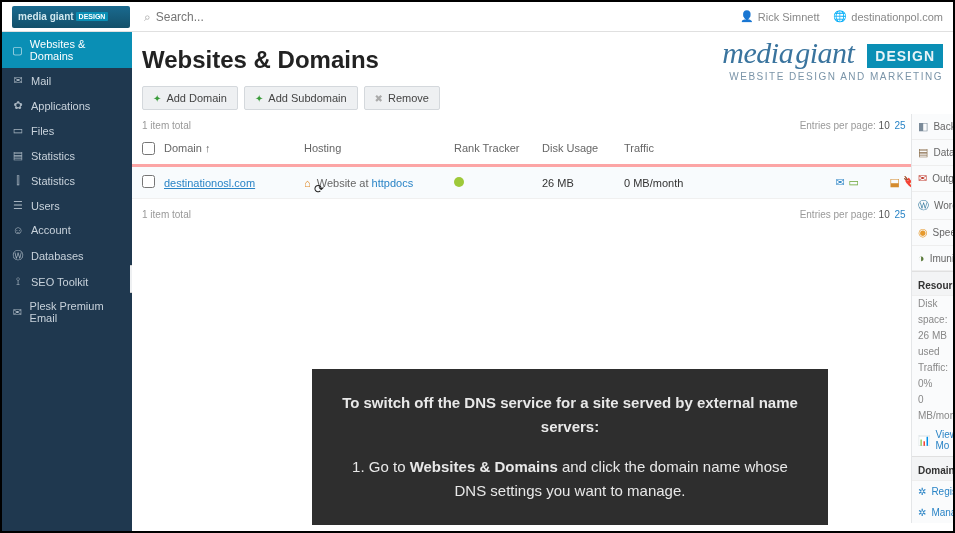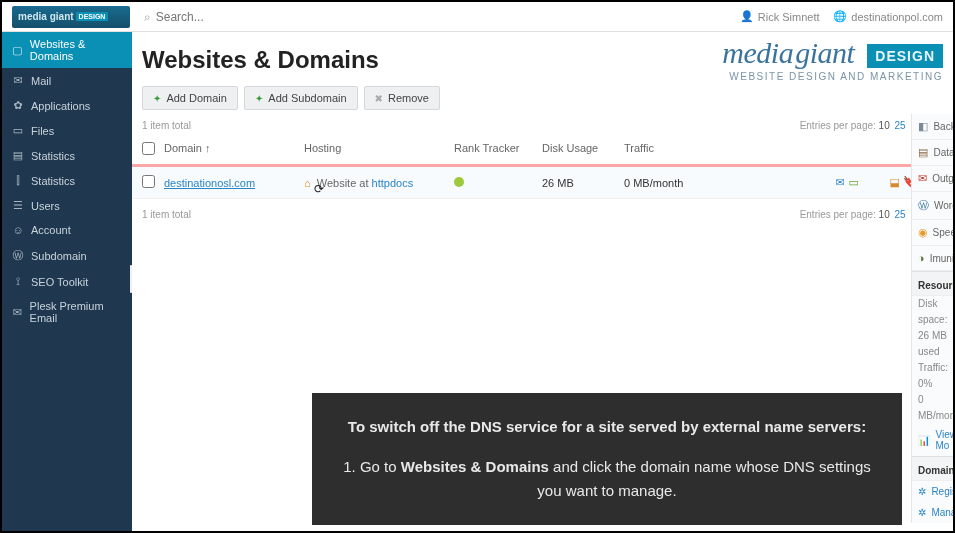--- a/index.html
+++ b/index.html
@@ -72,21 +72,21 @@
 
 
 .right-panel { position: absolute; top: 82px; right: 0; width: 42px; background: #fafbfc; border-left: 1px solid #e4e6e8; font-size: 10px; color: #666; }
 .rp-item { display: flex; align-items: center; gap: 5px; padding: 6px 6px; border-bottom: 1px solid #eee; white-space: nowrap; overflow: hidden; }
 .rp-item .rp-ico { width: 12px; text-align: center; font-size: 11px; }
 .rp-section { padding: 8px 6px 4px 6px; font-weight: bold; color: #333; border-top: 1px solid #e0e0e0; border-bottom: 1px solid #eee; background: #f3f4f5; }
 .rp-text { padding: 0 6px; line-height: 1.6; color: #888; font-size: 10px; }
 .rp-link { color: #2a84c6; padding: 5px 6px; display: flex; gap: 5px; align-items: center; }
 
 
-.instruction-box { position: absolute; left: 180px; bottom: 6px; width: 590px; background: #2e2e2e; color: #e8e8e8; padding: 22px 28px; text-align: center; font-size: 15px; line-height: 1.6; }
+.instruction-box { position: absolute; left: 180px; bottom: 6px; width: 516px; background: #2e2e2e; color: #e8e8e8; padding: 22px 28px; text-align: center; font-size: 15px; line-height: 1.6; }
 .instruction-box .intro { font-weight: 600; margin-bottom: 16px; }
 .instruction-box .step strong { font-weight: 700; }
 </style>
 </head>
 <body>
 
 <div class="topbar">
   <div class="topbar-logo">
     <span>media giant</span>
     <span class="mini-badge">DESIGN</span>
@@ -136,21 +136,21 @@
       <div class="sidebar-item">
         <span class="icon">☰</span>
         <span>Users</span>
       </div>
       <div class="sidebar-item">
         <span class="icon">☺</span>
         <span>Account</span>
       </div>
       <div class="sidebar-item">
         <span class="icon">Ⓦ</span>
-        <span>Subdomain</span>
+        <span>Databases</span>
       </div>
       <div class="sidebar-item">
         <span class="icon">⟟</span>
         <span>SEO Toolkit</span>
       </div>
       <div class="sidebar-item">
         <span class="icon">✉</span>
         <span>Plesk Premium Email</span>
       </div>
     </div>

